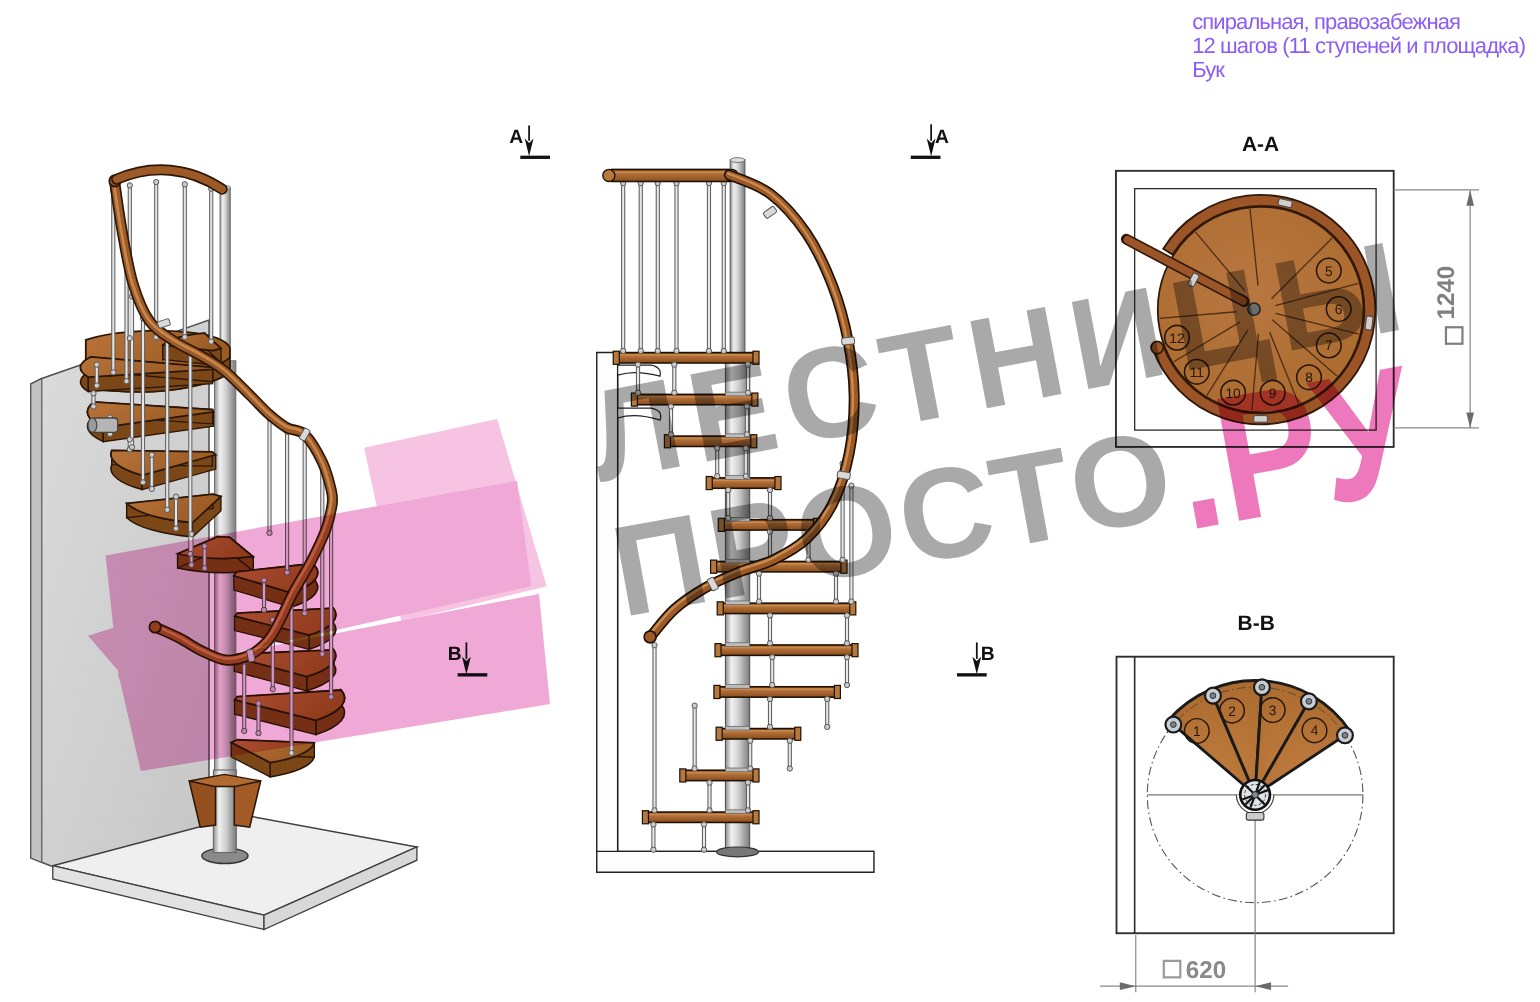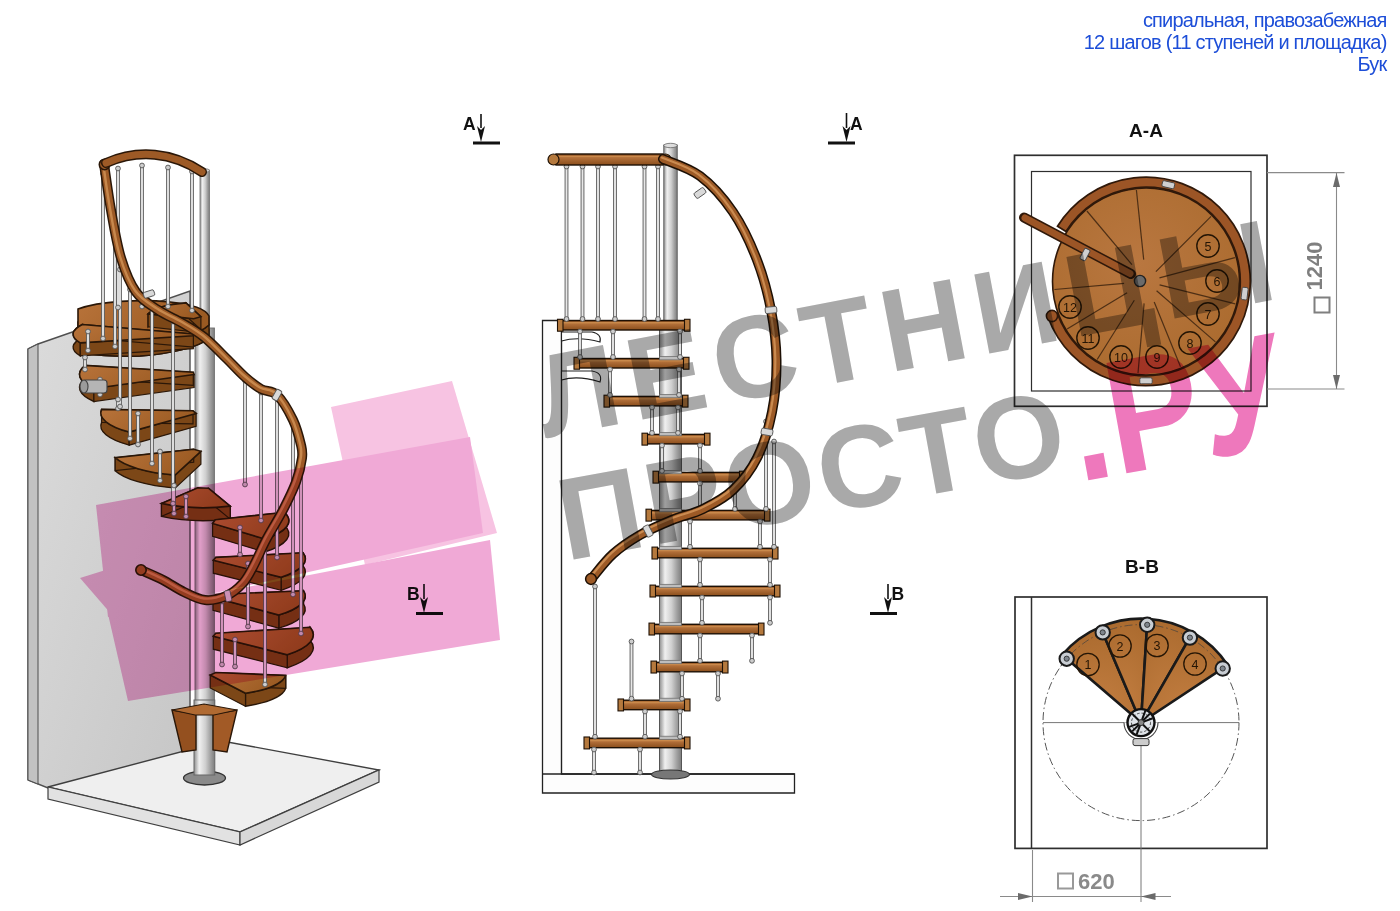--- a/index.html
+++ b/index.html
@@ -1,18 +1,18 @@
 <!DOCTYPE html>
 <html><head><meta charset="utf-8">
 <style>
 html,body { margin:0; padding:0; background:#fff; }
 #page { position:relative; width:1400px; height:911px; overflow:hidden;
   font-family:"Liberation Sans", sans-serif; background:#fff; }
-#title { position:absolute; top:10px; right:13.5px; text-align:right;
-  font-size:20px; line-height:21.8px; color:#1d4ed8; letter-spacing:-0.8px; }
+#title { position:absolute; top:10px; right:13.5px; text-align:left;
+  font-size:20px; line-height:21.8px; color:#8b5cf6; letter-spacing:-0.8px; }
 svg.layer { position:absolute; left:0; top:0; }
 #wmlayer { mix-blend-mode:multiply; }
 </style></head>
 <body>
 <div id="page">
 
 <div id="title">спиральная, правозабежная<br>12 шагов (11 ступеней и площадка)<br>Бук</div>
 <svg class="layer" width="1400" height="911" viewBox="0 0 1400 911">
 <defs>
 <linearGradient id="met" x1="0" y1="0" x2="1" y2="0">

